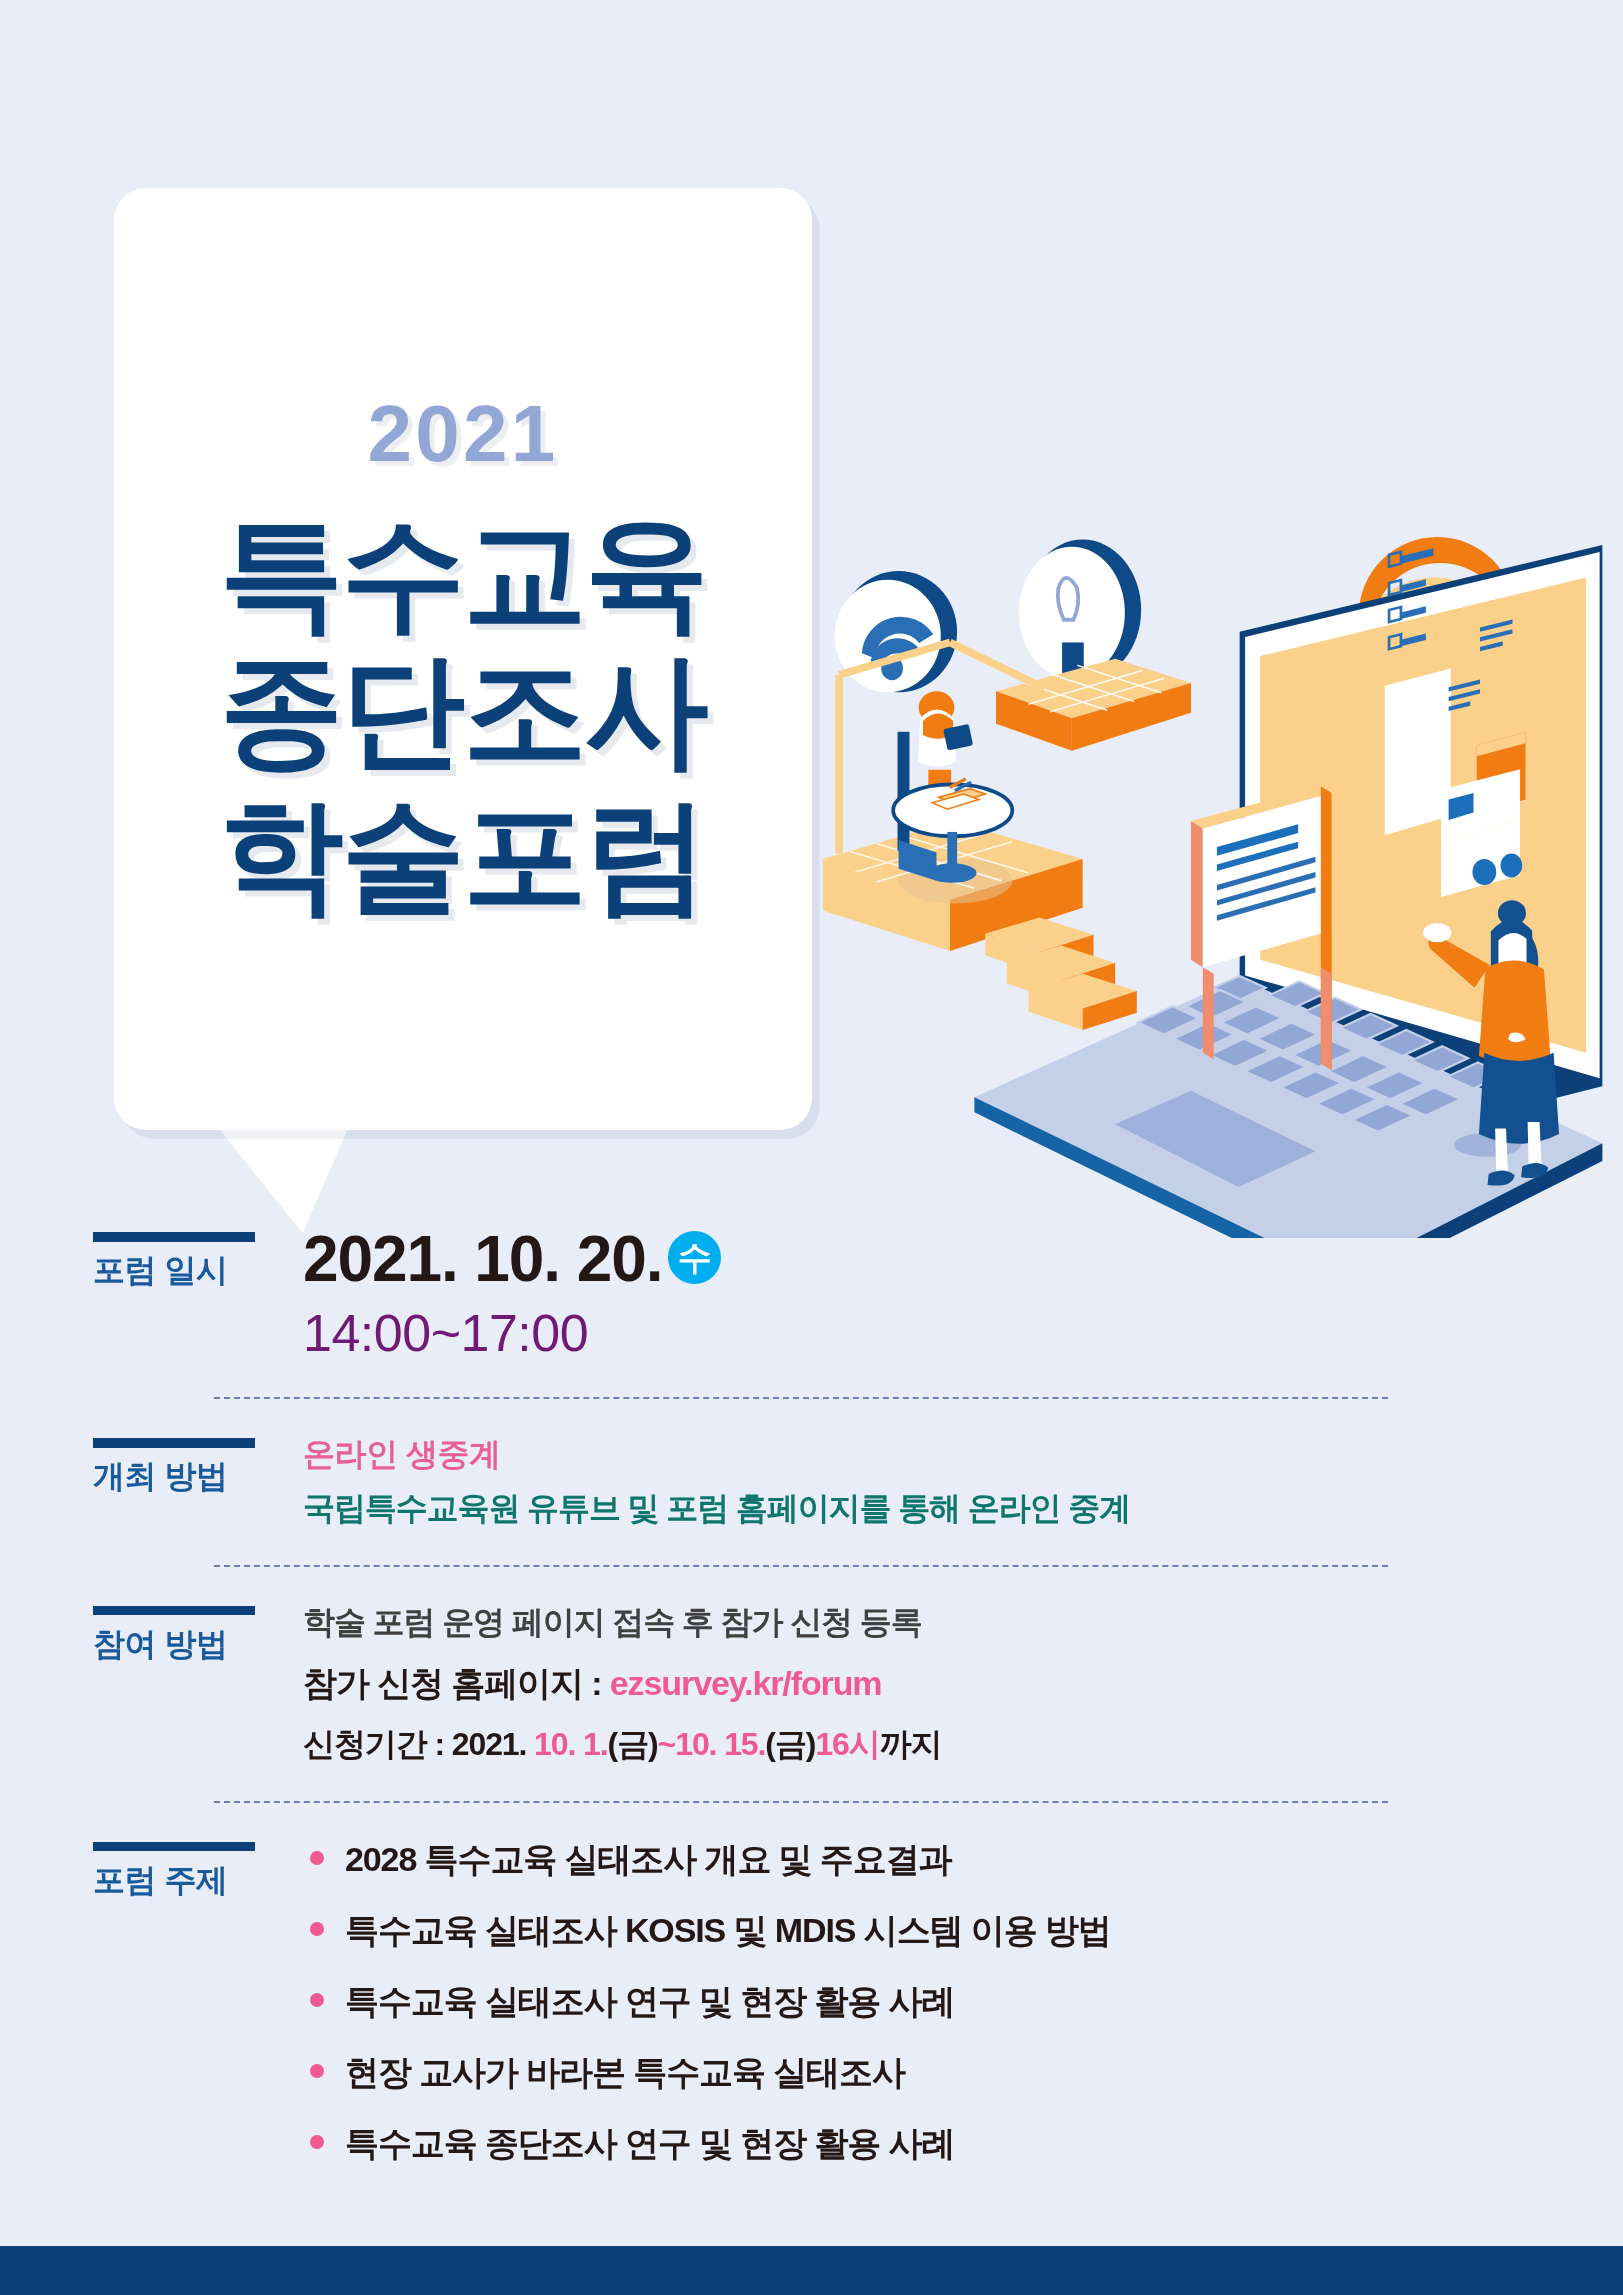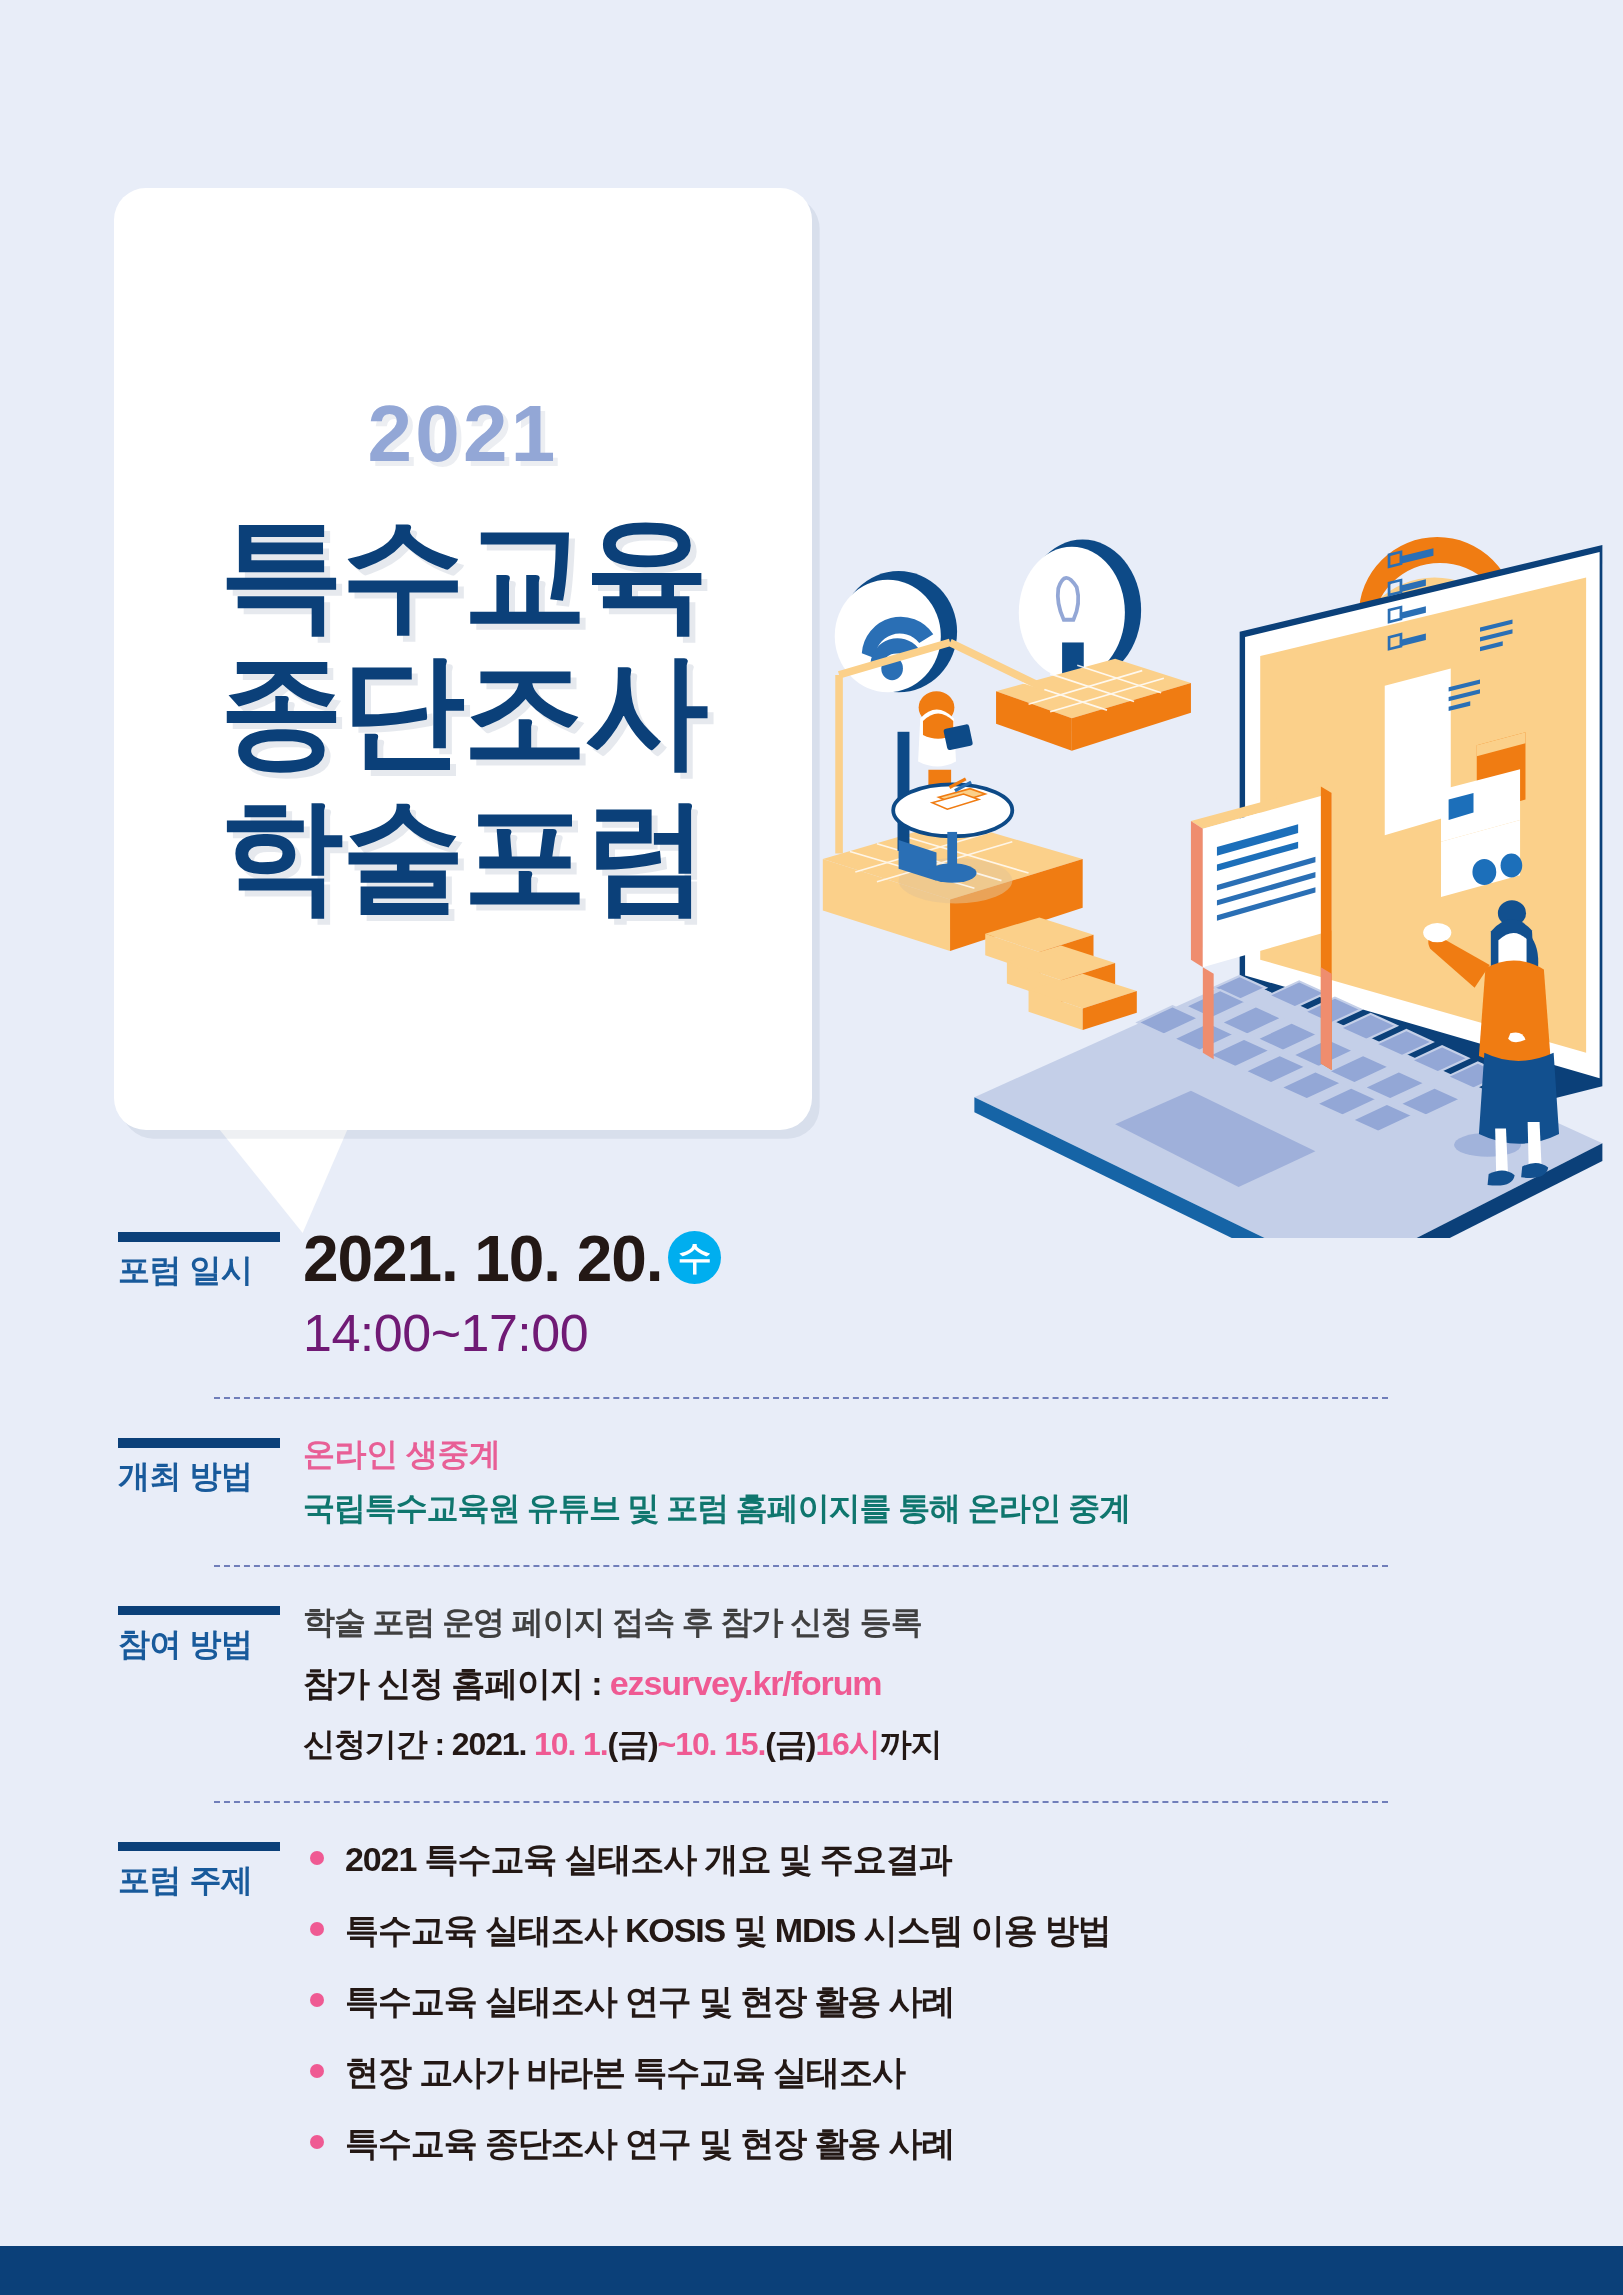--- a/index.html
+++ b/index.html
@@ -66,21 +66,21 @@
   #title1 { top:323px; }
   #title2 { top:460px; }
   #title3 { top:605px; }
 
   
   #illus { position:absolute; left:812px; top:460px; width:812px; height:758px; }
 
   
   #info { position:absolute; left:0; top:1207px; width:1623px; }
   .row { position:relative; display:flex; }
-  .label-col { width:303px; flex:none; padding-left:118px; padding-top:5.4px; }
+  .label-col { width:303px; flex:none; padding-left:93px; padding-top:5.4px; }
   .lbl-box { width:162px; }
   .lbl-rule { width:162px; height:9.2px; background:#0b4079; margin-bottom:7.6px; }
   .lbl-text {
     font-size:32px; font-weight:900; color:#185a9b; letter-spacing:-0.5px; white-space:nowrap;
   }
   .val-col { flex:1; padding-right:65px; }
 
   .datebig {
     font-size:64px; font-weight:900; color:#231815; letter-spacing:-1.1px;
     display:flex; align-items:center; line-height:1;text-align:right;
@@ -407,21 +407,21 @@
 
     <div class="row">
       <div class="label-col">
         <div class="lbl-box">
           <div class="lbl-rule"></div>
           <div class="lbl-text">포럼 주제</div>
         </div>
       </div>
       <div class="val-col">
         <ul class="topics" id="topic-list">
-            <li>2021 특수교육 실태조사 개요 및 주요결과</li>
+            <li>2028 특수교육 실태조사 개요 및 주요결과</li>
             <li>특수교육 실태조사 KOSIS 및 MDIS 시스템 이용 방법</li>
             <li>특수교육 실태조사 연구 및 현장 활용 사례</li>
             <li>현장 교사가 바라본 특수교육 실태조사</li>
             <li>특수교육 종단조사 연구 및 현장 활용 사례</li>
           </ul>
       </div>
     </div>
   </div>
 
   <div id="bottom-bar"></div>

